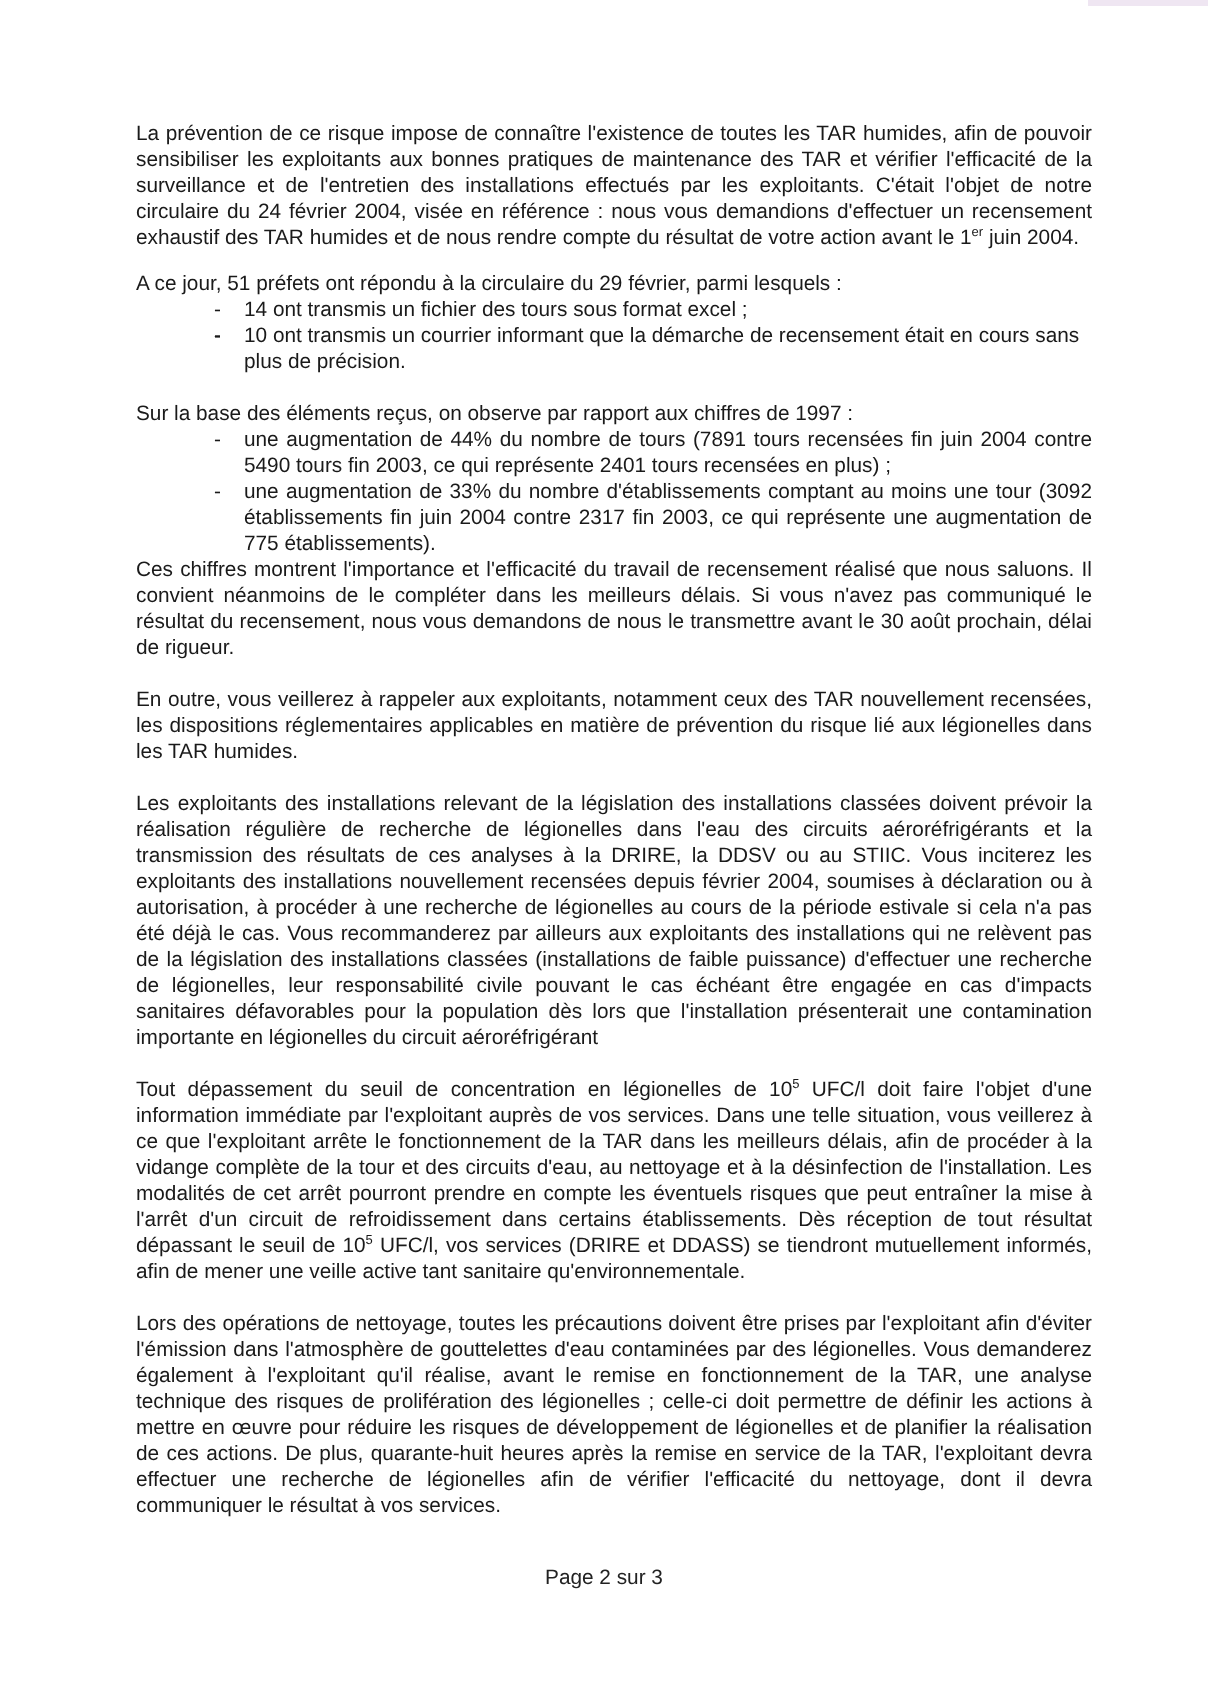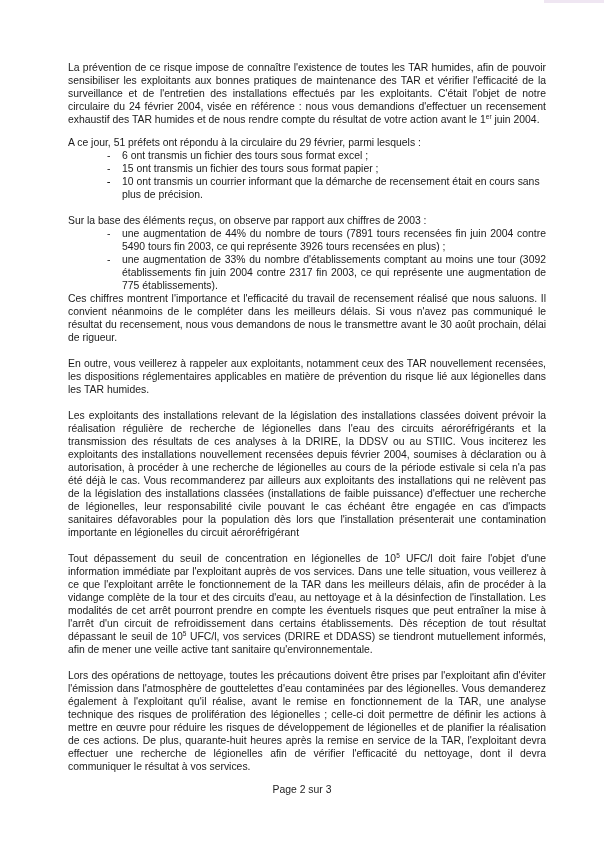--- a/index.html
+++ b/index.html
@@ -40,31 +40,31 @@
 <div class="corner-smudge"></div>
 
 <div class="page">
 
   <p><span>La prévention de ce risque impose de connaître l'existence de toutes les TAR humides, afin de pouvoir sensibiliser les exploitants aux bonnes pratiques de maintenance des TAR et vérifier l'efficacité de la surveillance et de l'entretien des installations effectués par les exploitants. C'était l'objet de notre circulaire du 24 février 2004, visée en référence : nous vous demandions d'effectuer un recensement exhaustif des TAR humides et de nous rendre compte du résultat de votre action avant le 1</span><sup>er</sup><span> juin 2004.</span></p>
 
   <div class="gap-small"></div>
 
   <p>A ce jour, 51 préfets ont répondu à la circulaire du 29 février, parmi lesquels :</p>
   <ul class="dash">
-    <li><span class="bullet">-</span><span>6 ont transmis un fichier des tours sous format excel ;</span></li>
-    <li><span class="bullet">-</span><span>15 ont transmis un fichier des tours sous format papier ;</span></li>
+    <li><span class="bullet">-</span><span>14 ont transmis un fichier des tours sous format excel ;</span></li>
+    <li><span class="bullet">-</span></li>
     <li><span class="bullet">-</span></li>
     <li style="text-align:left"><span class="bullet">-</span><span>10 ont transmis un courrier informant que la démarche de recensement était en cours sans plus de précision.</span></li>
   </ul>
 
   <div class="gap"></div>
 
-  <p>Sur la base des éléments reçus, on observe par rapport aux chiffres de 2003 :</p>
+  <p>Sur la base des éléments reçus, on observe par rapport aux chiffres de 1997 :</p>
   <ul class="dash">
-    <li><span class="bullet">-</span><span>une augmentation de 44% du nombre de tours (7891 tours recensées fin juin 2004 contre 5490 tours fin 2003, ce qui représente 3926 tours recensées en plus) ;</span></li>
+    <li><span class="bullet">-</span><span>une augmentation de 44% du nombre de tours (7891 tours recensées fin juin 2004 contre 5490 tours fin 2003, ce qui représente 2401 tours recensées en plus) ;</span></li>
     <li><span class="bullet">-</span><span>une augmentation de 33% du nombre d'établissements comptant au moins une tour (3092 établissements fin juin 2004 contre 2317 fin 2003, ce qui représente une augmentation de 775 établissements).</span></li>
   </ul>
   <p>Ces chiffres montrent l'importance et l'efficacité du travail de recensement réalisé que nous saluons. Il convient néanmoins de le compléter dans les meilleurs délais. Si vous n'avez pas communiqué le résultat du recensement, nous vous demandons de nous le transmettre avant le 30 août prochain, délai de rigueur.</p>
 
   <div class="gap"></div>
 
   <p>En outre, vous veillerez à rappeler aux exploitants, notamment ceux des TAR nouvellement recensées, les dispositions réglementaires applicables en matière de prévention du risque lié aux légionelles dans les TAR humides.</p>
 
   <div class="gap"></div>
 

